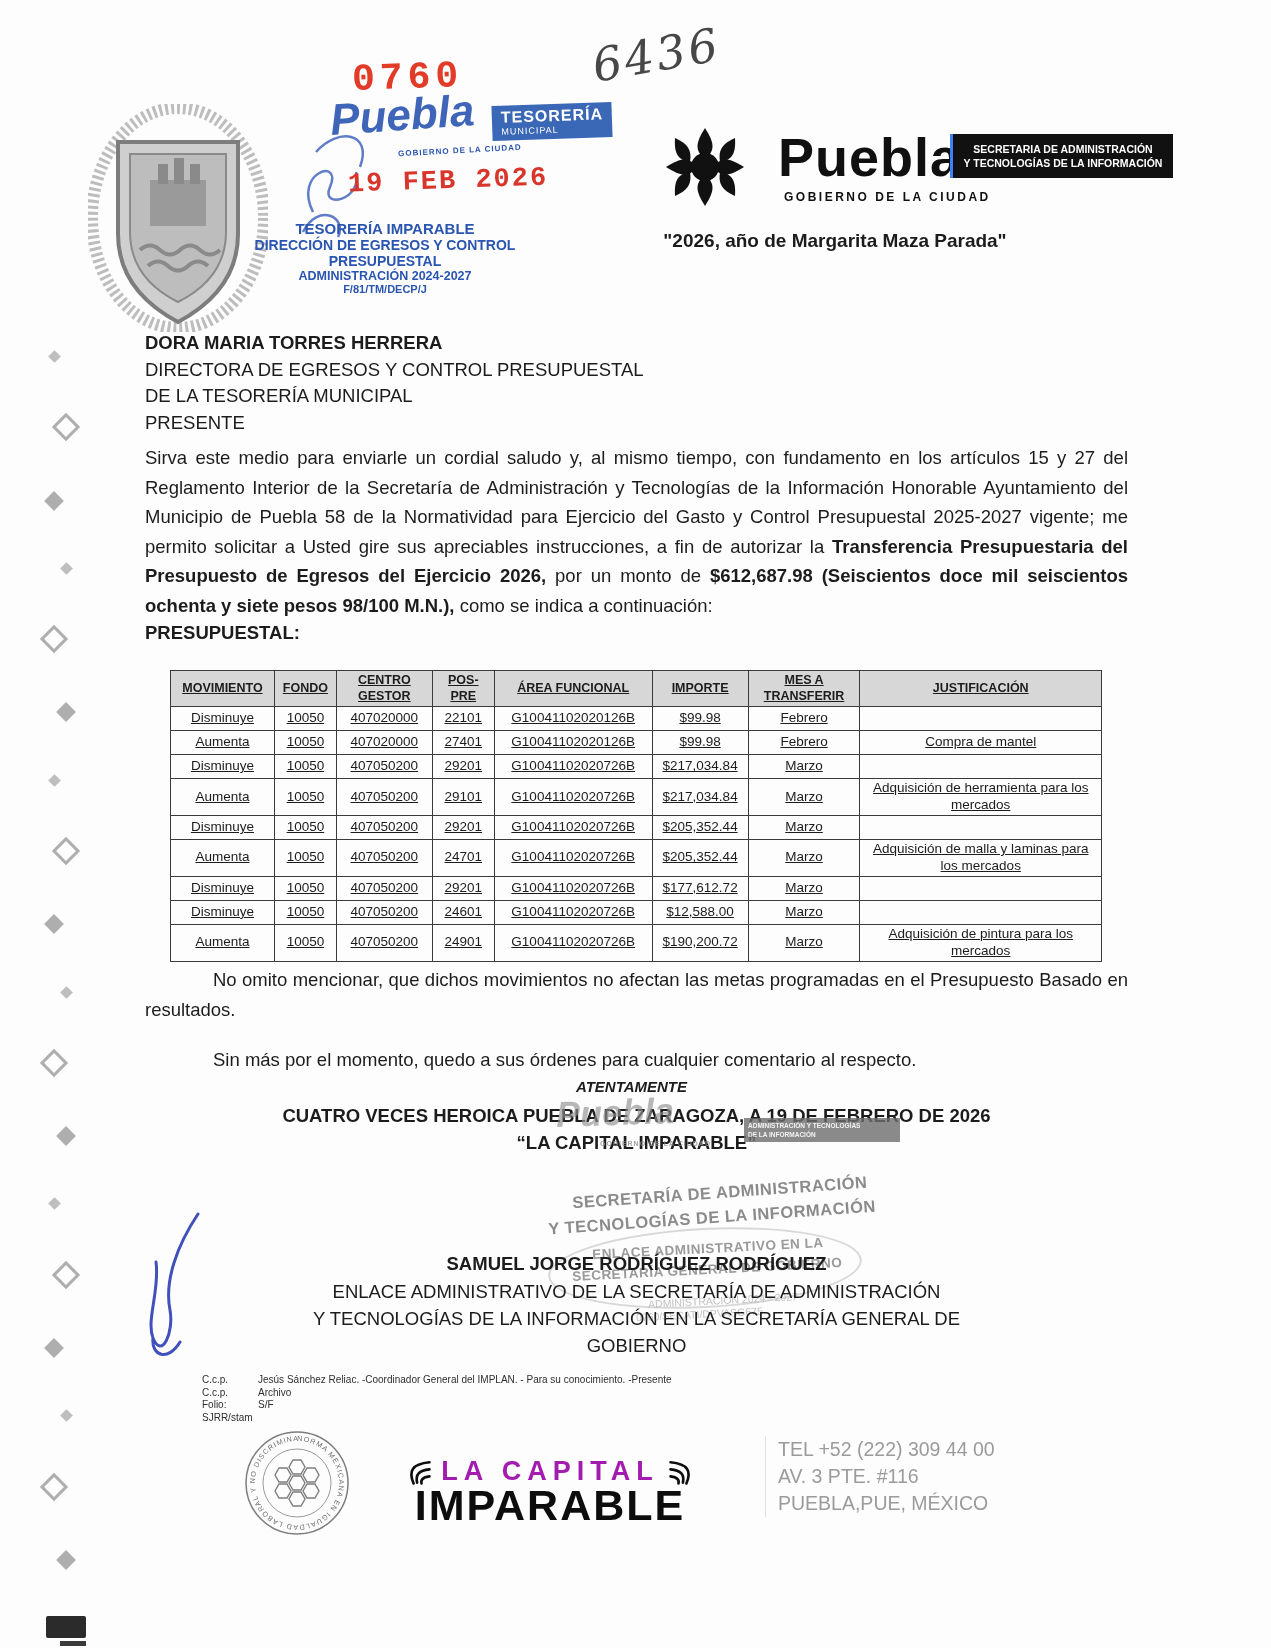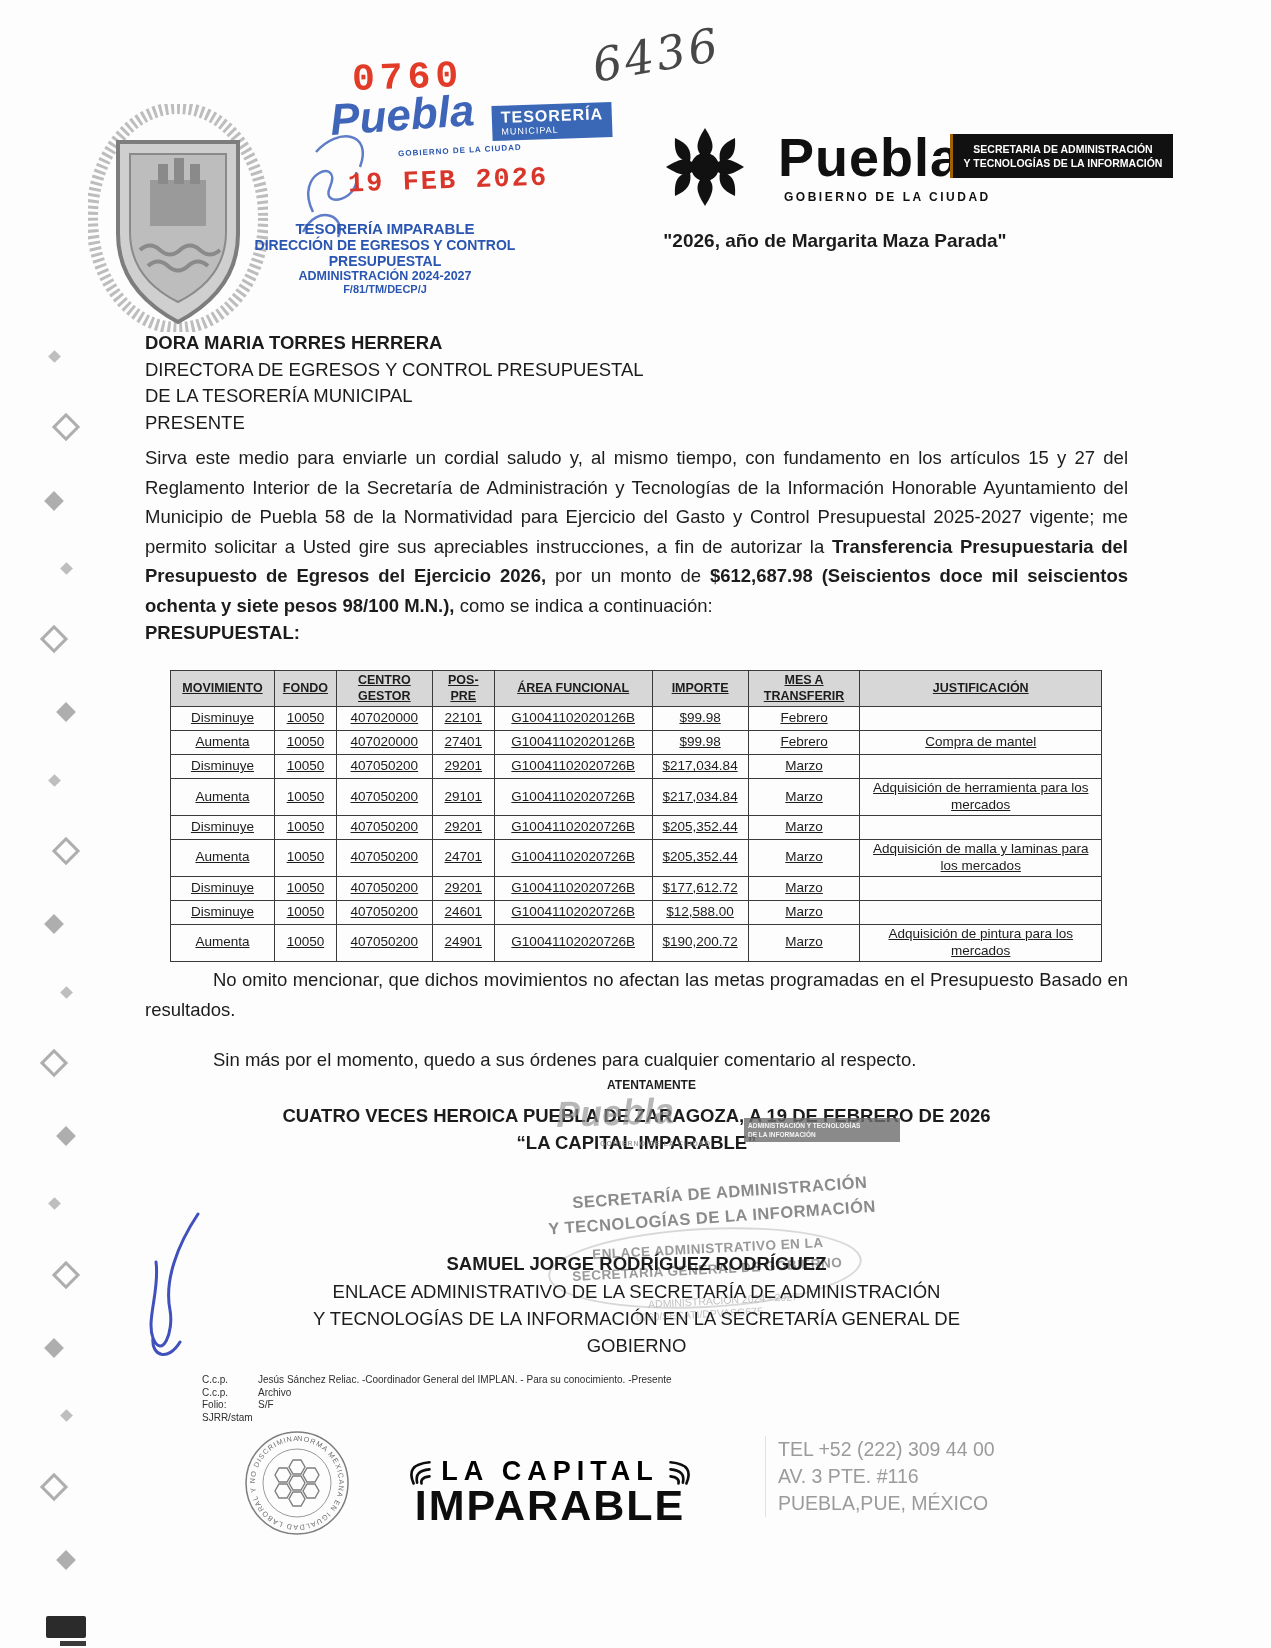--- a/index.html
+++ b/index.html
@@ -15,37 +15,37 @@
   .blue{color:#2a55b0;}
   .folio-red{font-size:38px;font-weight:bold;color:#e23c28;letter-spacing:5px;transform:rotate(-2deg);font-family:"Liberation Mono",monospace;}
   .puebla-script{font-size:44px;font-weight:bold;font-style:italic;color:#2a55b0;transform:rotate(-4deg);opacity:.9;}
   .tes-box{background:#2a5cb0;color:#fff;padding:3px 9px 4px;transform:rotate(-2deg);opacity:.92;}
   .date-red{font-size:27px;font-weight:bold;color:#d9362b;letter-spacing:2px;transform:rotate(-2deg);font-family:"Liberation Mono",monospace;}
   .dept{width:370px;text-align:center;color:#2a55b0;font-weight:bold;}
 
   
   .brand{font-size:54px;font-weight:800;letter-spacing:1px;color:#101010;}
   .brand-sub{font-size:12px;font-weight:bold;letter-spacing:2.5px;color:#101010;}
-  .sec-box{background:#111;color:#fff;width:208px;padding:8px 6px;text-align:center;font-size:10.5px;font-weight:bold;line-height:1.35;border-left:3px solid #a16207;}
+  .sec-box{background:#111;color:#fff;width:208px;padding:8px 6px;text-align:center;font-size:10.5px;font-weight:bold;line-height:1.35;border-left:3px solid #3b82f6;}
 
   
   table.tr-table{border-collapse:collapse;width:932px;text-decoration:underline;}
   .tr-table th{background:#d7d7d7;border:1px solid #3a3a3a;font-size:12.5px;padding:2px 3px;line-height:1.25;}
   .tr-table td{border:1px solid #3a3a3a;font-size:13.5px;text-align:center;padding:1px 4px;height:21px;line-height:1.25;}
 
   
   .gray-stamp{color:#8b8b8b;font-weight:bold;letter-spacing:.5px;}
   .faint{color:#a8a8a8;}
 
   
   .ccp-row{font-size:10px;line-height:12.5px;color:#2e2e2e;margin-left:30px;}
   .ccp-label{display:inline-block;min-width:56px;}
 
   
-  .cap-top{font-size:27px;font-weight:800;letter-spacing:6px;color:#000000;}
+  .cap-top{font-size:27px;font-weight:800;letter-spacing:6px;color:#a21caf;}
   .cap-bottom{font-size:43px;font-weight:800;letter-spacing:2px;color:#0d0d0d;margin-top:-6px;}
   .addr{font-size:19.5px;line-height:27px;color:#9b9b9b;font-weight:500;}
 
   
   .deco-strip{display:flex;flex-direction:column;align-items:center;justify-content:space-between;}
   .deco-strip div{width:14px;height:14px;background:#a0a0a0;transform:rotate(45deg);opacity:.85;}
   .deco-strip div:nth-child(3n+1){width:9px;height:9px;background:#b3b3b3;}
   .deco-strip div:nth-child(3n+2){background:transparent;border:3px solid #a0a0a0;}
   .deco-strip div:nth-child(even){margin-left:14px;}
   .deco-strip div:nth-child(odd){margin-right:10px;}
@@ -268,21 +268,21 @@
           <td>Marzo</td>
           <td>Adquisición de pintura para los mercados</td>
       </tr>
     </tbody>
   </table>
 
   <div class="abs jst body-text" style="left:145px;top:965px;width:983px;text-indent:68px;">No omito mencionar, que dichos movimientos no afectan las metas programadas en el Presupuesto Basado en resultados.</div>
 
   <div class="abs body-text" style="left:145px;top:1045px;width:983px;text-indent:68px;">Sin más por el momento, quedo a sus órdenes para cualquier comentario al respecto.</div>
 
-  <div class="abs ctr b" style="left:160px;top:1078px;width:983px;font-size:12px;">ATENTAMENTE</div>
+  <div class="abs ctr b" style="left:140px;top:1078px;width:983px;font-size:15px;font-style:italic;">ATENTAMENTE</div>
   <div class="abs ctr b" style="left:145px;top:1105px;width:983px;font-size:18.5px;">CUATRO VECES HEROICA PUEBLA DE ZARAGOZA, A 19 DE FEBRERO DE 2026</div>
   <div class="abs ctr b" style="left:145px;top:1132px;width:983px;font-size:18.5px;">“LA CAPITAL IMPARABLE”</div>
 
   <div class="abs" style="left:556px;top:1092px;font-size:36px;font-weight:bold;font-style:italic;color:#919191;opacity:.65;transform:rotate(-2deg);">Puebla</div>
   <div class="abs" style="left:600px;top:1140px;font-size:7px;font-weight:bold;color:#8d8d8d;opacity:.8;letter-spacing:1px;">GOBIERNO DE LA CIUDAD</div>
   <div class="abs" style="left:744px;top:1118px;width:148px;background:#6e6e6e;color:#f2f2f2;font-size:6.5px;font-weight:bold;padding:3px 4px;opacity:.8;line-height:1.4;">
     <div>ADMINISTRACIÓN Y TECNOLOGÍAS</div>
     <div>DE LA INFORMACIÓN</div>
   </div>
 

